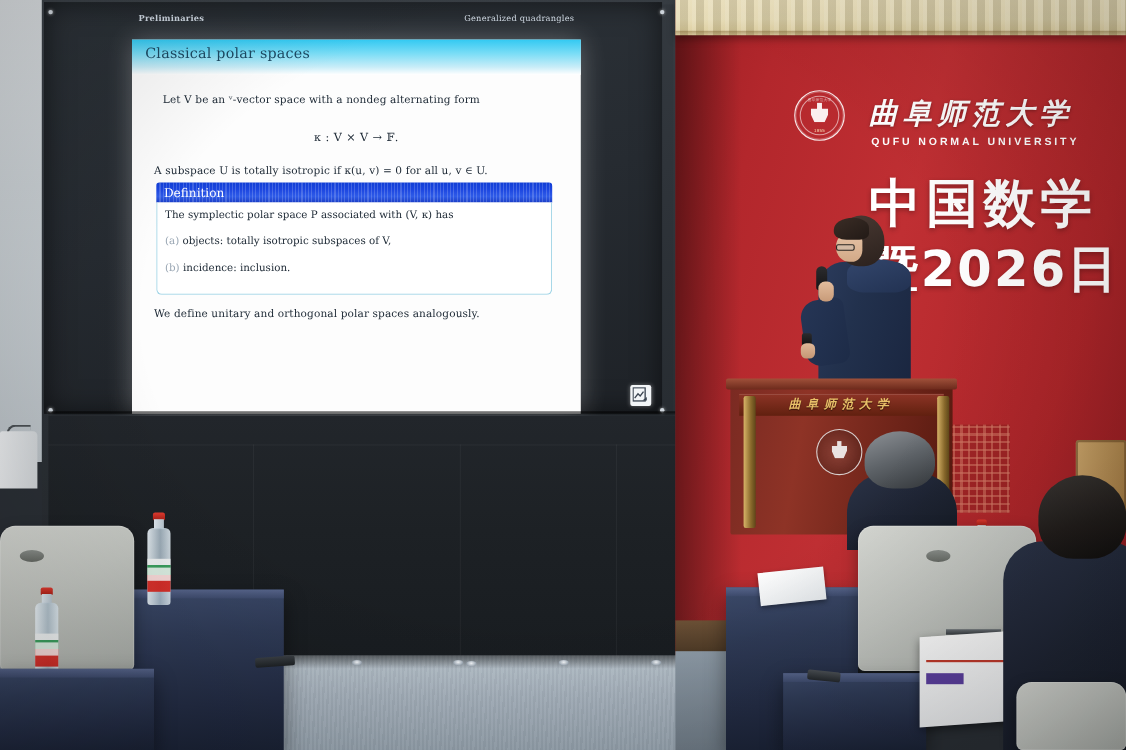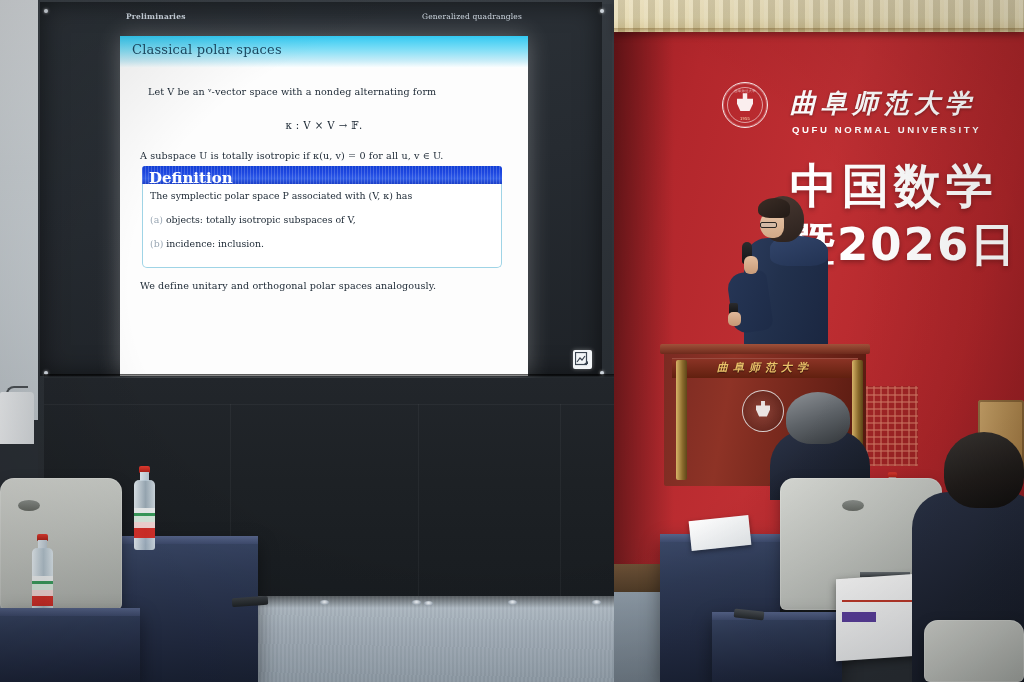--- a/index.html
+++ b/index.html
@@ -135,21 +135,21 @@
     border-radius:3px 3px 0 0;
   }
   .def-head::after{
     content:""; position:absolute; inset:0;
     background:repeating-linear-gradient(90deg,rgba(255,255,255,.18) 0 1px, rgba(255,255,255,0) 1px 3px);
     border-radius:3px 3px 0 0;
   }
   .def-head-label {
     position:absolute; left:7px; top:3px; z-index:2;
     font-family:"DejaVu Serif", serif;
-    font-size:15px; color:#fff; font-weight:bold;
+    font-size:11px; color:#fff; font-weight:normal;
   }
   .def-item { position:absolute; font-size:9.4px; white-space:nowrap; }
   .def-item .mk { color:#9aa7b4; }
 
   
   .pic-icon {
     position:absolute; left:573px; top:350px;
     width:19px; height:19px; border-radius:2px;
     background:#f2f5f7;
     box-shadow:0 0 4px rgba(255,255,255,.35);

